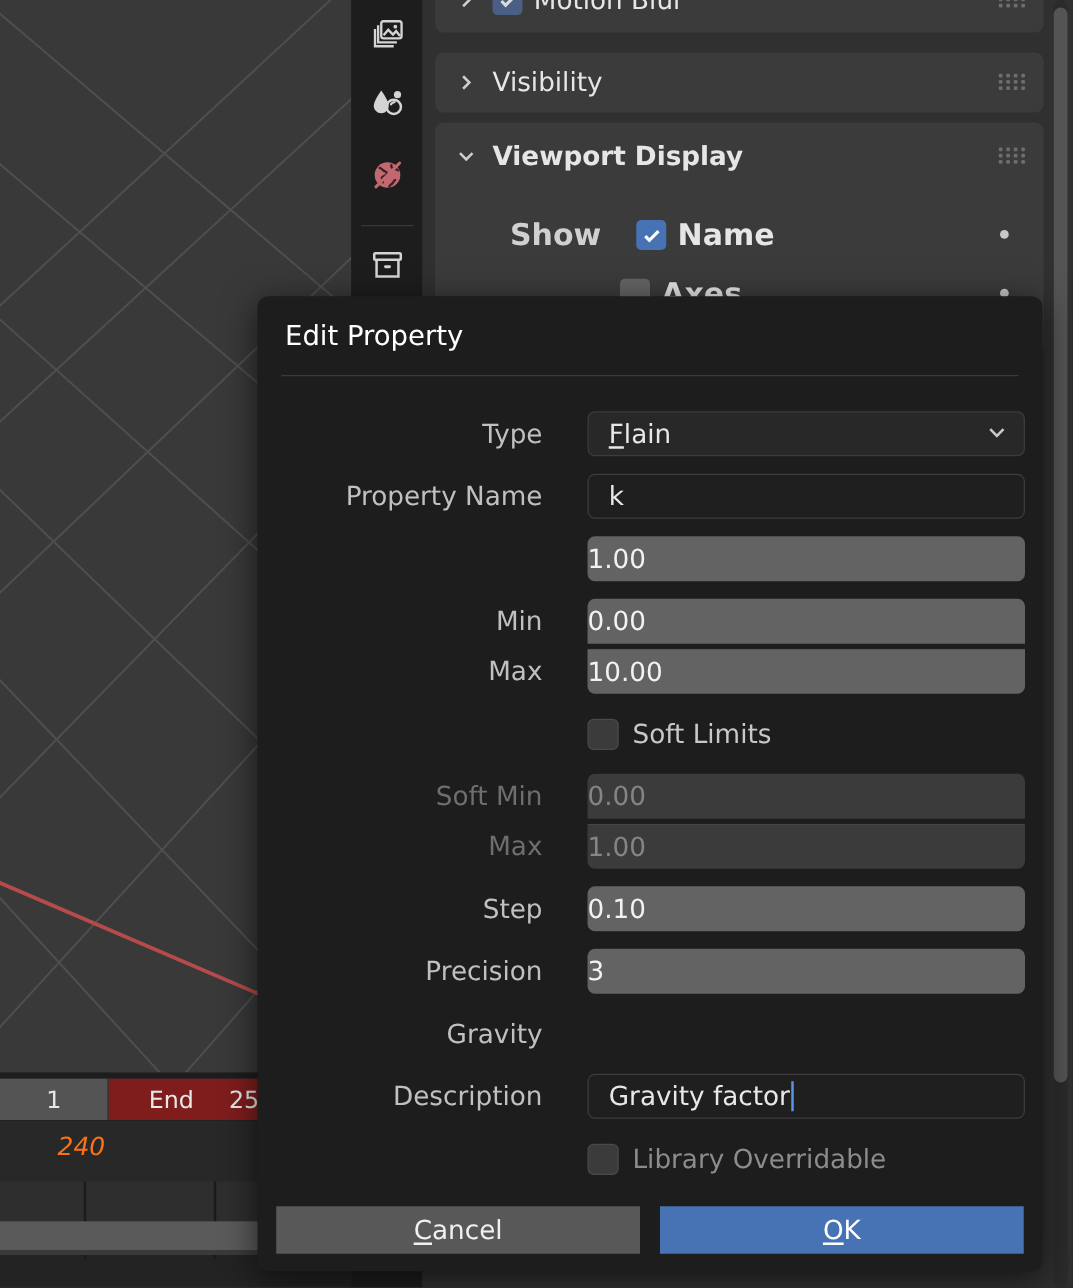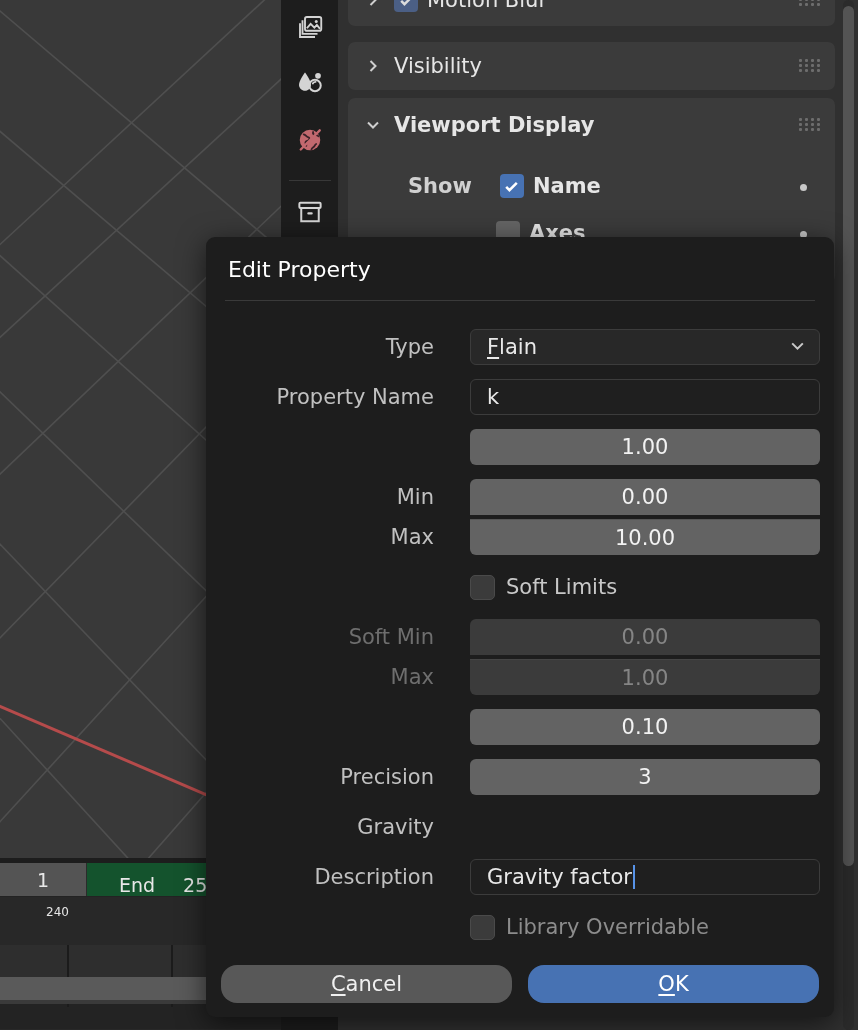--- a/index.html
+++ b/index.html
@@ -30,31 +30,31 @@
     position: relative; height: 34px; background: #353535;
     border-bottom: 1px solid #232323;
     display: flex; align-items: stretch;
   }
   .tl-num {
     width: 87px; background: #545454; color: #e8e8e8;
     display: flex; align-items: center; justify-content: center;
     font-size: 19px; border-right: 1px solid #2b2b2b;
   }
   .tl-end {
-    flex: 1; background: #14532d; color: #e8e8e8;
-    display: flex; align-items: flex-end; gap: 28px;
+    flex: 1; background: #7f1d1d; color: #e8e8e8;
+    display: flex; align-items: center; gap: 28px;
     padding-left: 32px; font-size: 19px;
   }
   .tl-end .end-val { color: #e8e8e8; }
   .tl-ruler {
     position: relative; height: 48px; background: #282828;
   }
   .tl-ruler .tick-label {
     position: absolute; left: 46px; top: 8px;
-    font-size: 12px; color: #e5e5e5;
+    font-size: 20px; color: #f97316; font-style: italic;
   }
   .tl-track-area { position: relative; height: 84px; background: #232323; }
   .tl-chan-bg {
     position: absolute; left: 0; top: 0; width: 100%; height: 32px;
     background: #2e2e2e;
   }
   .tl-vline { position: absolute; top: 0; width: 2px; height: 62px; background: #1b1b1b; }
   .tl-strip {
     position: absolute; left: 0; top: 32px; width: 100%; height: 23px;
     background: #5a5a5a;
@@ -106,21 +106,21 @@
   .cb {
     width: 24px; height: 24px; border-radius: 4px; flex: 0 0 auto;
     display: flex; align-items: center; justify-content: center; margin-right: 9px;
   }
   .cb.on { background: #4772b3; }
   .cb.on.dim { background: #4b5f85; }
   .cb.off { background: #656565; }
   .cb svg { display: block; }
   .row-sub {
     position: absolute; display: flex; align-items: center;
-    font-size: 21px; color: #e6e6e6; justify-content: flex-end;
+    font-size: 24px; color: #e6e6e6; justify-content: flex-end;
   }
   .sub-label { color: #d0d0d0; }
   .dot {
     position: absolute; width: 7px; height: 7px; border-radius: 50%;
     background: #c8c8c8;
   }
   .props-scrollbar {
     position: absolute; right: 4px; width: 11px; border-radius: 6px;
     background: #545454;
   }
@@ -167,21 +167,20 @@
     position: absolute; right: 13px; top: 50%; transform: translateY(-50%);
   }
   
   .ctl-text {
     background: #1f1f1f; border: 1px solid #3c3c3c; color: #e8e8e8;
     padding-left: 16px; justify-content: flex-start;
   }
   
   .ctl-num {
     background: #636363; color: #f2f2f2;
-    justify-content: center;
   }
   .ctl-num.dimmed { background: #3b3b3b; color: #858585; }
   .ctl-num.top { border-radius: 6px 6px 0 0; }
   .ctl-num.bot { border-radius: 0 0 6px 6px; border-top: 1px solid #565656; }
   .ctl-num.dimmed.bot { border-top: 1px solid #454545; }
 
   .mn { text-decoration: underline; text-underline-offset: 3px; }
 
   .caret {
     display: inline-block; width: 2px; height: 24px;
@@ -198,21 +197,21 @@
     border: 1px solid #4a4a4a; margin-right: 11px;
   }
   .cbrow .cbtext { color: #c8c8c8; }
   .cbrow .cbtext.dimmed { color: #8c8c8c; }
 
   .dlg-buttons {
     position: absolute; left: 15px; right: 15px; bottom: 14px;
     display: flex; gap: 16px; height: 38px;
   }
   .btn {
-    flex: 1; border-radius: 16px; display: flex;
+    flex: 1; border-radius: 0; display: flex;
     align-items: center; justify-content: center;
     font-size: 21px;
   }
   .btn-cancel { background: #585858; color: #f0f0f0; }
   .btn-ok { background: #4772b3; color: #ffffff; }
 </style>
 </head>
 <body>
 
 <div id="root">
@@ -469,20 +468,21 @@
       </div>
 
       <div class="frow" style="top:422px">
         <div class="flabel dimmed">Max</div>
         <div class="fctl ctl-num dimmed bot">
           <span>1.00</span>
         </div>
       </div>
 
       <div class="frow" style="top:472px">
+        <div class="flabel">Step</div>
         <div class="fctl ctl-num">
           <span>0.10</span>
         </div>
       </div>
 
       <div class="frow" style="top:522px">
         <div class="flabel">Precision</div>
         <div class="fctl ctl-num">
           <span>3</span>
         </div>

